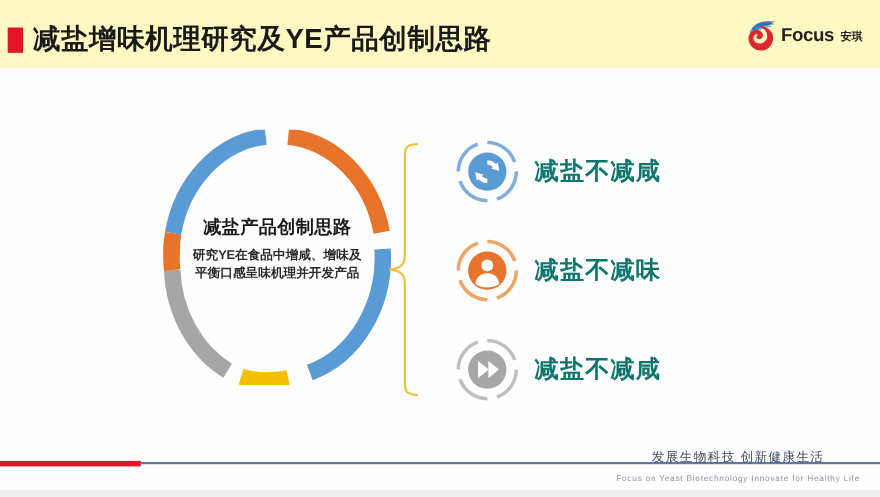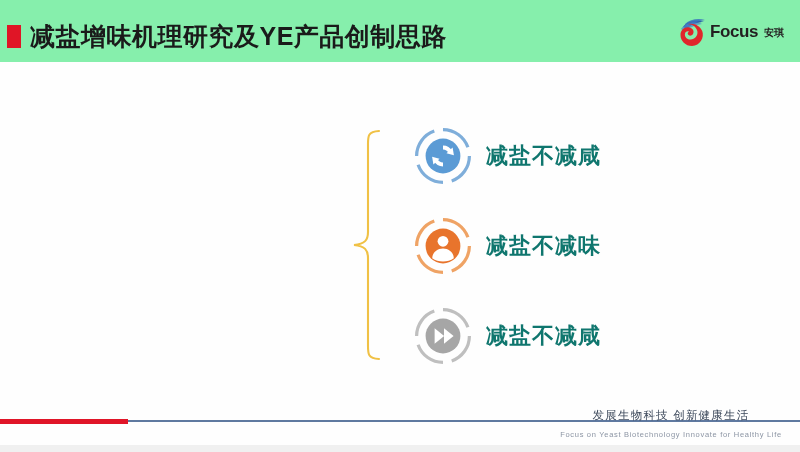--- a/index.html
+++ b/index.html
@@ -12,21 +12,21 @@
   }
   #slide {
     position:absolute; left:0; top:0; width:800px; height:452px;
     background:#fefefe;
     overflow:hidden;
   }
 
   
   #header {
     position:absolute; left:0; top:0; width:800px; height:62px;
-    background:#86efac;
+    background:#fef9c3;
   }
   #title-marker {
     position:absolute; left:7px; top:25px; width:14px; height:23px;
     background:#e01526;
   }
   #page-title {
     position:absolute; left:30px; top:19px;
     font-size:25px; font-weight:bold; color:#1a1a1a;
     letter-spacing:0.5px; white-space:nowrap;
     line-height:34px;
@@ -128,20 +128,46 @@
                  C11.2 15.3, 12 13.8, 13.4 13.8 C12 12.6, 9.5 13.4, 9 15.6
                  C8.3 18.9, 11 21.8, 14.6 21.6 C19 21.4, 22 17.8, 21.4 13.6
                  C20.7 8.9, 16.4 5.8, 11.6 6.2 C17.5 4.6, 24 7.6, 26.2 13
                  C28.6 19, 24.2 28, 16 28 Z" fill="#e0262b"></path>
       </svg>
     </div>
     <div id="logo-text">Focus</div>
     <div id="logo-cn">安琪</div>
   </div>
 
+  <div id="donut-wrap">
+    <svg id="donut-svg" width="220" height="232" viewBox="0 0 220 232">
+      <g fill="none" stroke-linecap="butt" stroke-width="15">
+
+        <path d="M 15.36 94.07 A 96 110 0 0 1 99.59 6.06" stroke="#5B9BD5"></path>
+
+        <path d="M 120.04 6.06 A 96 110 0 0 1 204.97 93.09" stroke="#E8742C"></path>
+
+        <path d="M 205.77 108.33 A 96 110 0 0 1 139.67 220.63" stroke="#5B9BD5"></path>
+
+        <path d="M 120.04 225.94 A 96 110 0 0 1 77.17 224.37" stroke="#F5C000"></path>
+
+        <path d="M 64.92 219.07 A 96 110 0 0 1 14.52 127.51" stroke="#A6A6A6"></path>
+
+        <path d="M 14.02 113.84 A 96 110 0 0 1 14.42 104.47" stroke="#E8742C"></path>
+      </g>
+
+      <g fill="none" stroke-width="15" stroke-linecap="butt">
+        <path d="M 14.52 127.51 A 96 110 0 0 1 15.36 94.07" stroke="#E8742C"></path>
+      </g>
+    </svg>
+    <div id="donut-center">
+      <div id="donut-title">减盐产品创制思路</div>
+      <div id="donut-desc">研究YE在食品中增咸、增味及平衡口感呈味机理并开发产品</div>
+    </div>
+  </div>
 
   <div id="brace">
     <svg width="30" height="234" viewBox="0 0 30 234">
       <path d="M27 3 C16 3.5, 16 8, 16 16 L16 104 C16 112, 13 116, 2 117
                C13 118, 16 122, 16 130 L16 218 C16 226, 16 230.5, 27 231" fill="none" stroke="#F0C145" stroke-width="2.1" stroke-linecap="round"></path>
     </svg>
   </div>
 
   <div class="item" id="item-0">
     <div class="item-icon">

